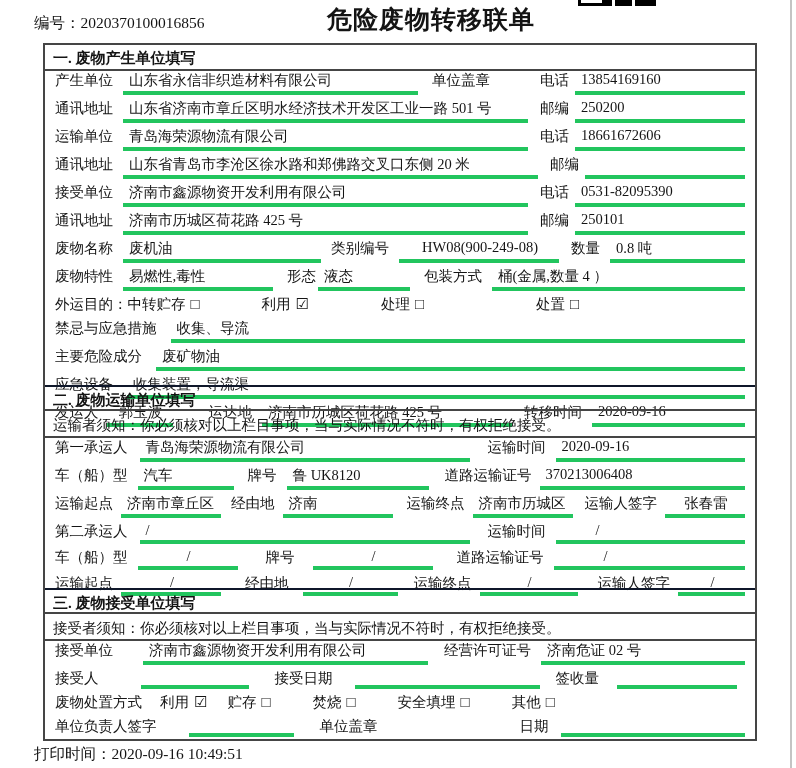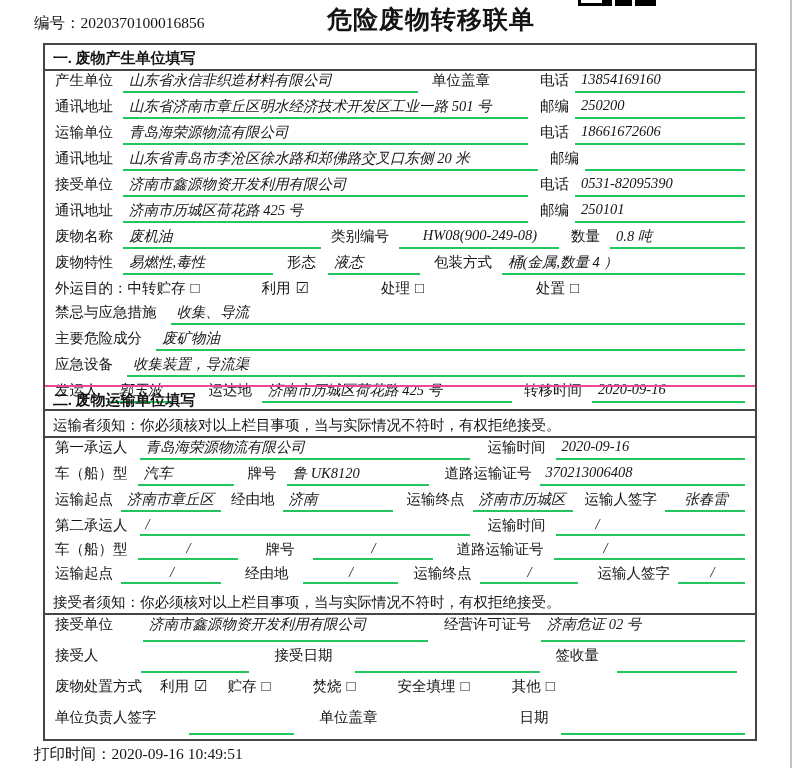--- a/index.html
+++ b/index.html
@@ -18,25 +18,25 @@
   .frag-c{left:57px;width:21px;}
 
   .edge-line{position:absolute;right:4px;top:0;width:2px;height:768px;background:#c4c4c4;}
 
   .form{position:absolute;left:43px;top:43px;width:714px;height:698px;border:2px solid #454545;box-sizing:border-box;display:flex;flex-direction:column;font-size:14.5px;}
   .sec{display:flex;flex-direction:column;box-sizing:border-box;}
   .sec1{height:340px;}
   .sec2{height:203px;}
   .sec3{height:151px;}
   .sec-head{height:26px;box-sizing:border-box;border-bottom:2px solid #454545;font-weight:bold;font-size:15px;padding:4px 8px 0 8px;flex:none;}
-  .sec2 .sec-head,.sec3 .sec-head{border-top:2px solid #ec4899;}
+  .sec2 .sec-head,.sec3 .sec-head{border-top:2px solid #0f172a;}
   .notice{height:27px;box-sizing:border-box;border-bottom:2px solid #454545;padding:5px 8px 0 8px;flex:none;white-space:nowrap;}
   .row{flex:1;display:flex;padding:0 10px 4px 10px;box-sizing:border-box;min-width:0;}
   .lbl{white-space:nowrap;padding-bottom:1px;flex:none;}
-  .u{border-bottom:2px solid #22c55e;padding:0 4px 1px 6px;white-space:nowrap;overflow:hidden;box-sizing:border-box;flex:none;font-style:italic;}
+  .u{border-bottom:4px solid #22c55e;padding:0 4px 1px 6px;white-space:nowrap;overflow:hidden;box-sizing:border-box;flex:none;}
   .c{text-align:center;}
   .fill{flex:1 1 auto;}
   .opt{white-space:nowrap;padding-bottom:1px;flex:none;}
   .box{font-size:15px;padding-left:5px;}
   .footer{position:absolute;left:34px;top:744px;font-size:15.5px;white-space:nowrap;}
 </style>
 </head>
 <body>
 
 <div class="page">
@@ -107,21 +107,21 @@
         <span class="lbl" style="margin-left:10px">类别编号</span>
         <span class="u c" style="width:160px;margin-left:10px">HW08(900-249-08)</span>
         <span class="lbl" style="margin-left:12px">数量</span>
         <span class="u fill" style="margin-left:10px">0.8 吨</span>
       </div>
 
       <div class="row">
         <span class="lbl" style="margin-right:10px">废物特性</span>
         <span class="u" style="width:150px">易燃性,毒性</span>
         <span class="lbl" style="margin-left:14px">形态</span>
-        <span class="u" style="width:92px;margin-left:12px">液态</span>
+        <span class="u" style="width:92px;margin-left:2px">液态</span>
         <span class="lbl" style="margin-left:14px">包装方式</span>
         <span class="u fill" style="margin-left:10px">桶(金属,数量  4 ）</span>
       </div>
 
       <div class="row">
         <span class="lbl">外运目的：</span>
         <span class="opt" style="margin-left:0"><span>中转贮存</span><span class="box">□</span></span>
         <span class="opt" style="margin-left:62px"><span>利用</span><span class="box">☑</span></span>
         <span class="opt" style="margin-left:72px"><span>处理</span><span class="box">□</span></span>
         <span class="opt" style="margin-left:112px"><span>处置</span><span class="box">□</span></span>
@@ -205,20 +205,21 @@
         <span class="lbl" style="margin-left:24px">经由地</span>
         <span class="u c" style="width:95px;margin-left:14px">/</span>
         <span class="lbl" style="margin-left:16px">运输终点</span>
         <span class="u c" style="width:98px;margin-left:8px">/</span>
         <span class="lbl" style="margin-left:20px">运输人签字</span>
         <span class="u fill c" style="margin-left:8px">/</span>
       </div>
     </div>
 
     <div class="sec sec3">
+      <div class="sec-head">三. 废物接受单位填写</div>
       <div class="notice">接受者须知：你必须核对以上栏目事项，当与实际情况不符时，有权拒绝接受。</div>
 
       <div class="row">
         <span class="lbl" style="margin-right:30px">接受单位</span>
         <span class="u" style="width:285px">济南市鑫源物资开发利用有限公司</span>
         <span class="lbl" style="margin-left:16px">经营许可证号</span>
         <span class="u fill" style="margin-left:10px">济南危证 02 号</span>
       </div>
 
       <div class="row">

